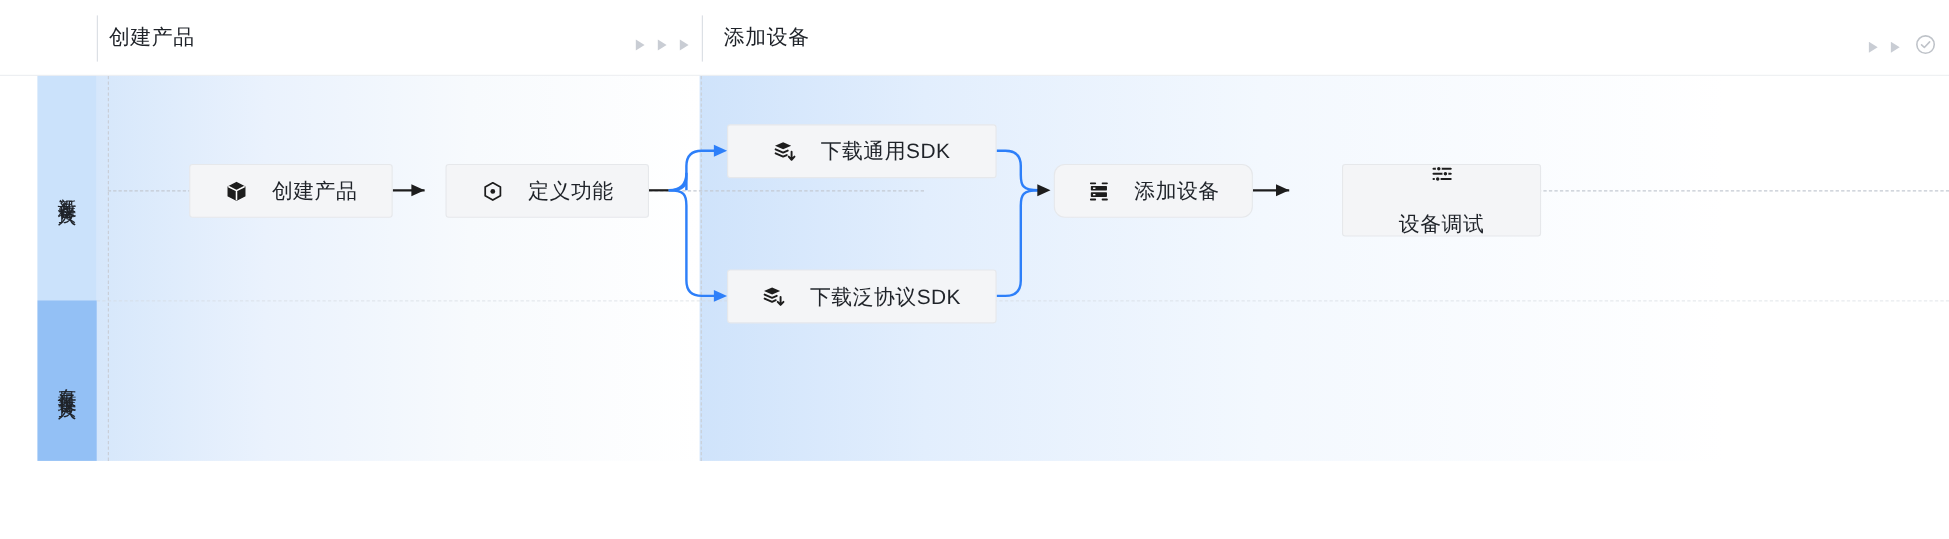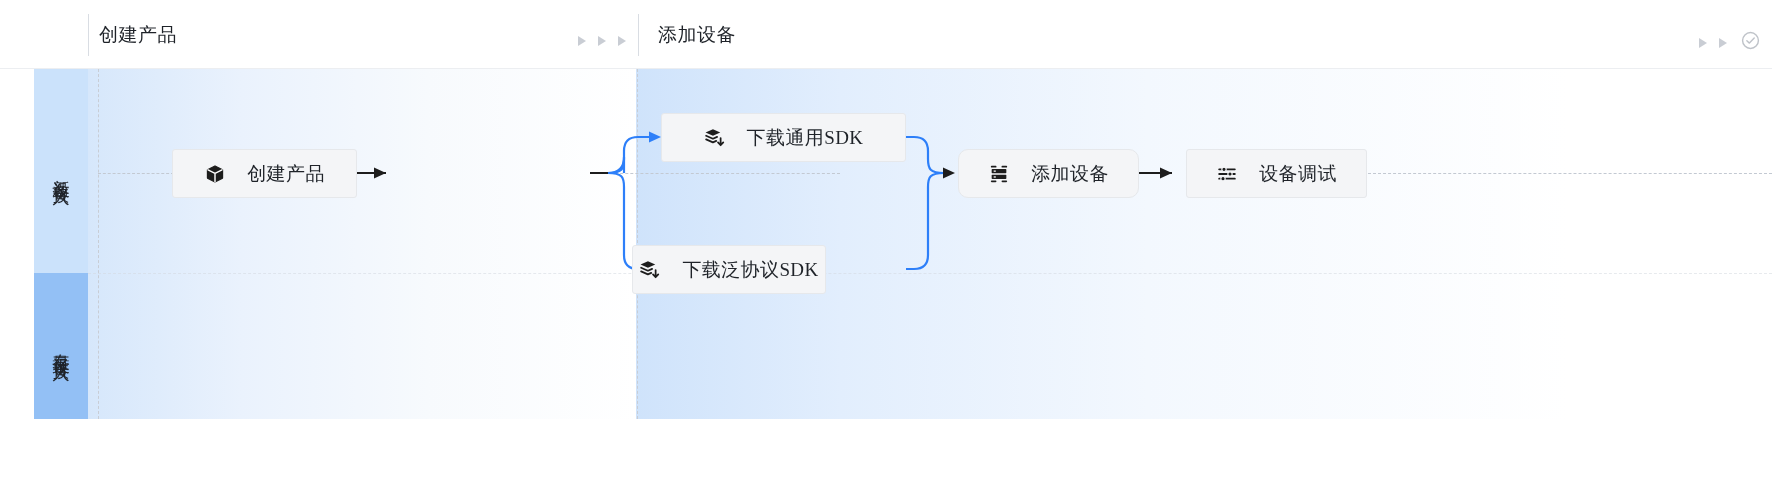--- a/index.html
+++ b/index.html
@@ -11,21 +11,20 @@
     font-family: "Liberation Sans", "DejaVu Sans", sans-serif;
     color: #1f2329;
   }
 
   .canvas {
     position: relative;
     width: 1772px;
     height: 490px;
     background: #ffffff;
     overflow: hidden;
-    font-family: Liberation Serif, serif;
   }
 
   
   .header {
     position: absolute;
     left: 0;
     top: 0;
     width: 1772px;
     height: 68px;
   }
@@ -268,34 +267,43 @@
     <div class="node" style="left:172px; top:80px; width:185px; height:49px;">
       <span class="ico">
         <svg viewBox="0 0 24 24" width="20" height="20">
           <path d="M12 2.4 L21 7.1 L21 16.9 L12 21.6 L3 16.9 L3 7.1 Z" fill="#1d1d1d" stroke="#1d1d1d" stroke-width="1.6" stroke-linejoin="round"></path>
           <path d="M12 11.2 L3.6 7.0 M12 11.2 L20.4 7.0 M12 11.2 L12 21.2" stroke="#ffffff" stroke-width="1.7" fill="none" stroke-linecap="round"></path>
         </svg>
       </span>
       <span class="lbl">创建产品</span>
     </div>
 
+    <div class="node" style="left:405px; top:80px; width:185px; height:49px;">
+      <span class="ico">
+        <svg viewBox="0 0 24 24" width="20" height="20">
+          <path d="M12 2.6 L20.3 7.3 L20.3 16.7 L12 21.4 L3.7 16.7 L3.7 7.3 Z" fill="none" stroke="#1d1d1d" stroke-width="1.9" stroke-linejoin="round"></path>
+          <circle cx="12" cy="12" r="2.6" fill="#1d1d1d"></circle>
+        </svg>
+      </span>
+      <span class="lbl">定义功能</span>
+    </div>
 
     <div class="node" style="left:661px; top:44px; width:245px; height:49px;">
       <span class="ico">
         <svg viewBox="0 0 24 24" width="21" height="21">
           <path d="M10.2 2.6 L18.6 6.3 L10.2 10.0 L1.8 6.3 Z" fill="#1d1d1d"></path>
           <path d="M2.4 10.0 L10.2 13.4 L15.0 11.3" fill="none" stroke="#1d1d1d" stroke-width="2" stroke-linecap="round" stroke-linejoin="round"></path>
           <path d="M2.4 14.2 L10.2 17.6 L14.0 15.9" fill="none" stroke="#1d1d1d" stroke-width="2" stroke-linecap="round" stroke-linejoin="round"></path>
           <path d="M19.0 12.6 L19.0 20.4 M16.0 17.6 L19.0 20.8 L22.0 17.6" fill="none" stroke="#1d1d1d" stroke-width="2" stroke-linecap="round" stroke-linejoin="round"></path>
         </svg>
       </span>
       <span class="lbl">下载通用SDK</span>
     </div>
 
-    <div class="node" style="left:632px; top:176px; width:194px; height:49px;">
+    <div class="node" style="left:661px; top:176px; width:245px; height:49px;">
       <span class="ico">
         <svg viewBox="0 0 24 24" width="21" height="21">
           <path d="M10.2 2.6 L18.6 6.3 L10.2 10.0 L1.8 6.3 Z" fill="#1d1d1d"></path>
           <path d="M2.4 10.0 L10.2 13.4 L15.0 11.3" fill="none" stroke="#1d1d1d" stroke-width="2" stroke-linecap="round" stroke-linejoin="round"></path>
           <path d="M2.4 14.2 L10.2 17.6 L14.0 15.9" fill="none" stroke="#1d1d1d" stroke-width="2" stroke-linecap="round" stroke-linejoin="round"></path>
           <path d="M19.0 12.6 L19.0 20.4 M16.0 17.6 L19.0 20.8 L22.0 17.6" fill="none" stroke="#1d1d1d" stroke-width="2" stroke-linecap="round" stroke-linejoin="round"></path>
         </svg>
       </span>
       <span class="lbl">下载泛协议SDK</span>
     </div>
@@ -307,21 +315,21 @@
           <rect x="3.2" y="6.0" width="17.6" height="5.0" rx="0.8" fill="#1d1d1d"></rect>
           <rect x="3.2" y="13.0" width="17.6" height="5.0" rx="0.8" fill="#1d1d1d"></rect>
           <path d="M3.2 20.8 L8.0 20.8 M16.0 20.8 L20.8 20.8" stroke="#1d1d1d" stroke-width="2" stroke-linecap="round"></path>
           <rect x="5.6" y="7.8" width="2.6" height="1.5" fill="#ffffff"></rect>
           <rect x="5.6" y="14.8" width="2.6" height="1.5" fill="#ffffff"></rect>
         </svg>
       </span>
       <span class="lbl">添加设备</span>
     </div>
 
-    <div class="node" style="left:1186px; top:80px; width:181px; height:49px;">
+    <div class="node" style="left:1220px; top:80px; width:181px; height:66px;flex-direction:column;">
       <span class="ico">
         <svg viewBox="0 0 24 24" width="20" height="20">
           <path d="M2.6 6.4 L21.4 6.4" stroke="#1d1d1d" stroke-width="2.2" stroke-linecap="round"></path>
           <path d="M2.6 12.0 L21.4 12.0" stroke="#1d1d1d" stroke-width="2.2" stroke-linecap="round"></path>
           <path d="M2.6 17.6 L21.4 17.6" stroke="#1d1d1d" stroke-width="2.2" stroke-linecap="round"></path>
           <circle cx="8.4" cy="6.4" r="2.6" fill="#1d1d1d" stroke="#f4f5f7" stroke-width="1.4"></circle>
           <circle cx="15.6" cy="12.0" r="2.6" fill="#1d1d1d" stroke="#f4f5f7" stroke-width="1.4"></circle>
           <circle cx="7.2" cy="17.6" r="2.6" fill="#1d1d1d" stroke="#f4f5f7" stroke-width="1.4"></circle>
         </svg>
       </span>

